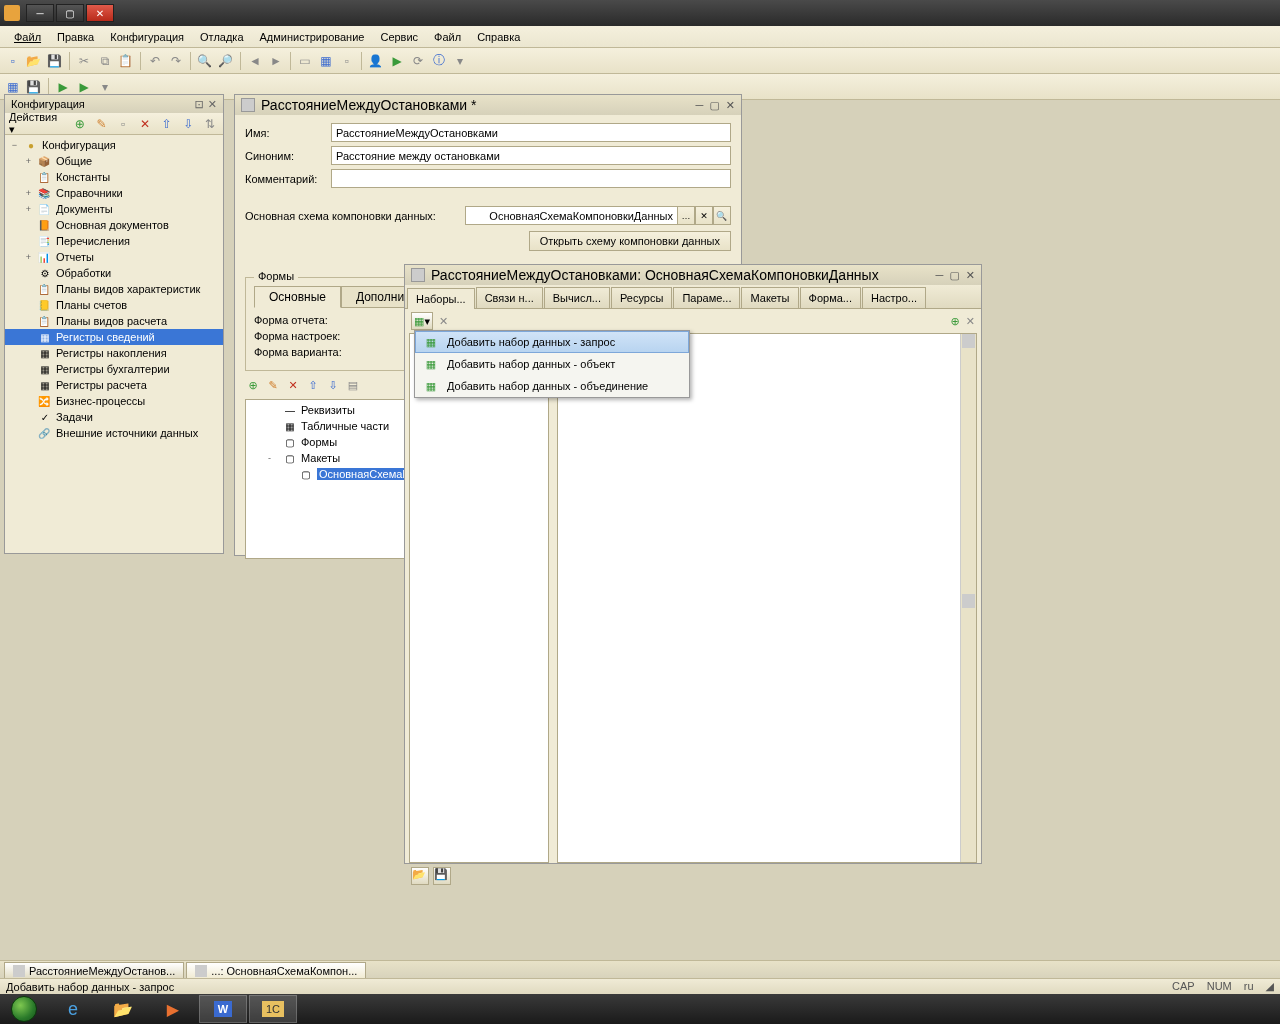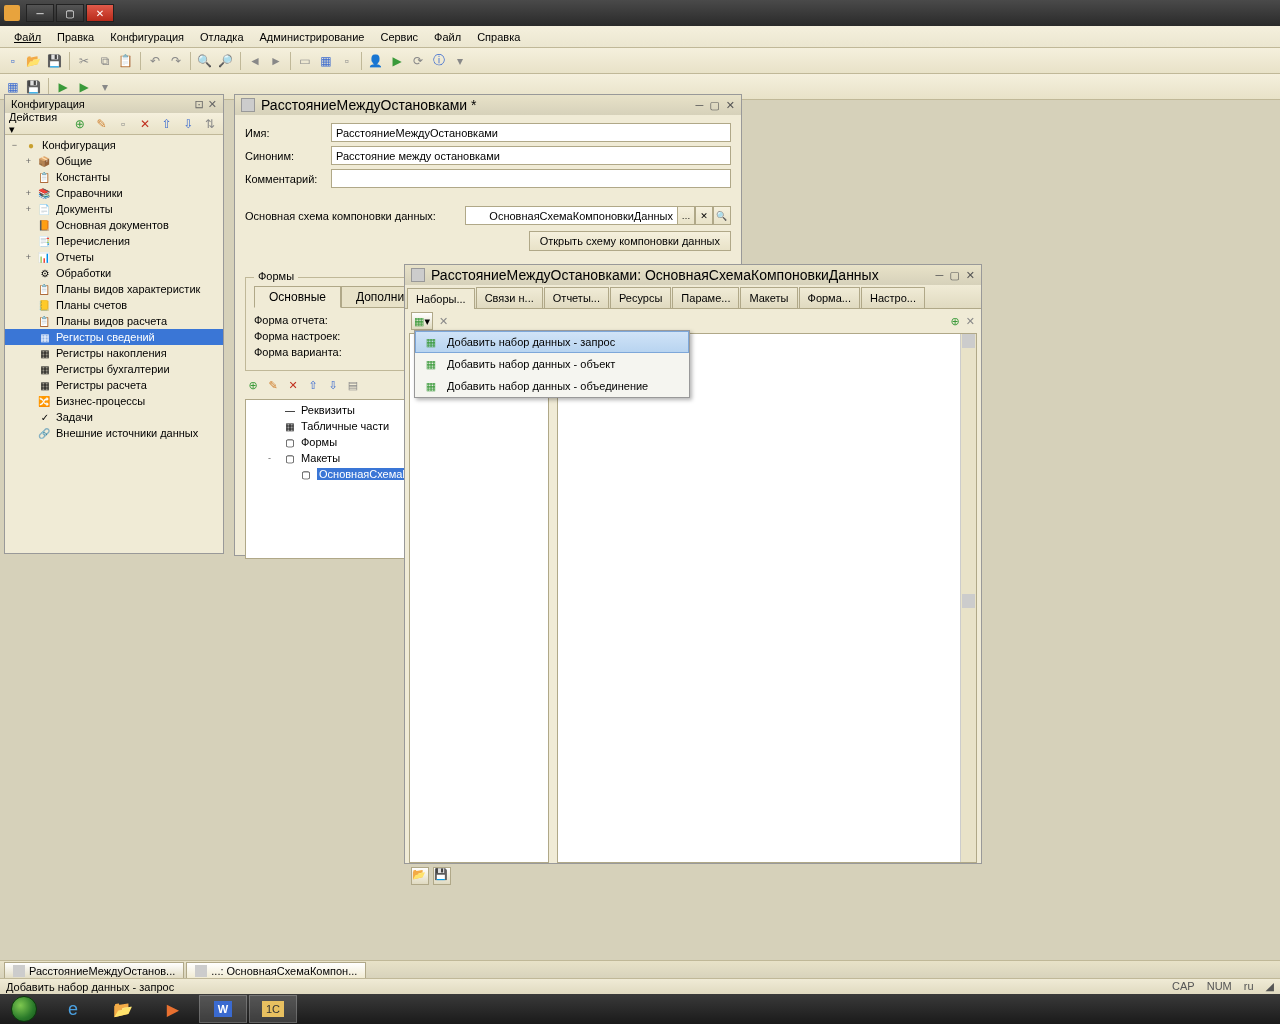--- a/index.html
+++ b/index.html
@@ -392,21 +392,21 @@
       <span class="wt">РасстояниеМеждуОстановками: ОсновнаяСхемаКомпоновкиДанных</span>
       <span class="wctls">
           <span>─</span>
           <span>▢</span>
           <span>✕</span>
         </span>
     </div>
     <div class="dcs-tabs" id="dcs-tabs">
         <div class="dt active">Наборы...</div>
         <div class="dt">Связи н...</div>
-        <div class="dt">Отчеты...</div>
+        <div class="dt">Вычисл...</div>
         <div class="dt">Ресурсы</div>
         <div class="dt">Параме...</div>
         <div class="dt">Макеты</div>
         <div class="dt">Форма...</div>
         <div class="dt">Настро...</div>
       </div>
     <div class="dcs-tb">
       <div class="addbtn"><span class="c-green">▦</span>▾</div>
       <span class="c-gray">✕</span>
       <div class="rbtns">

